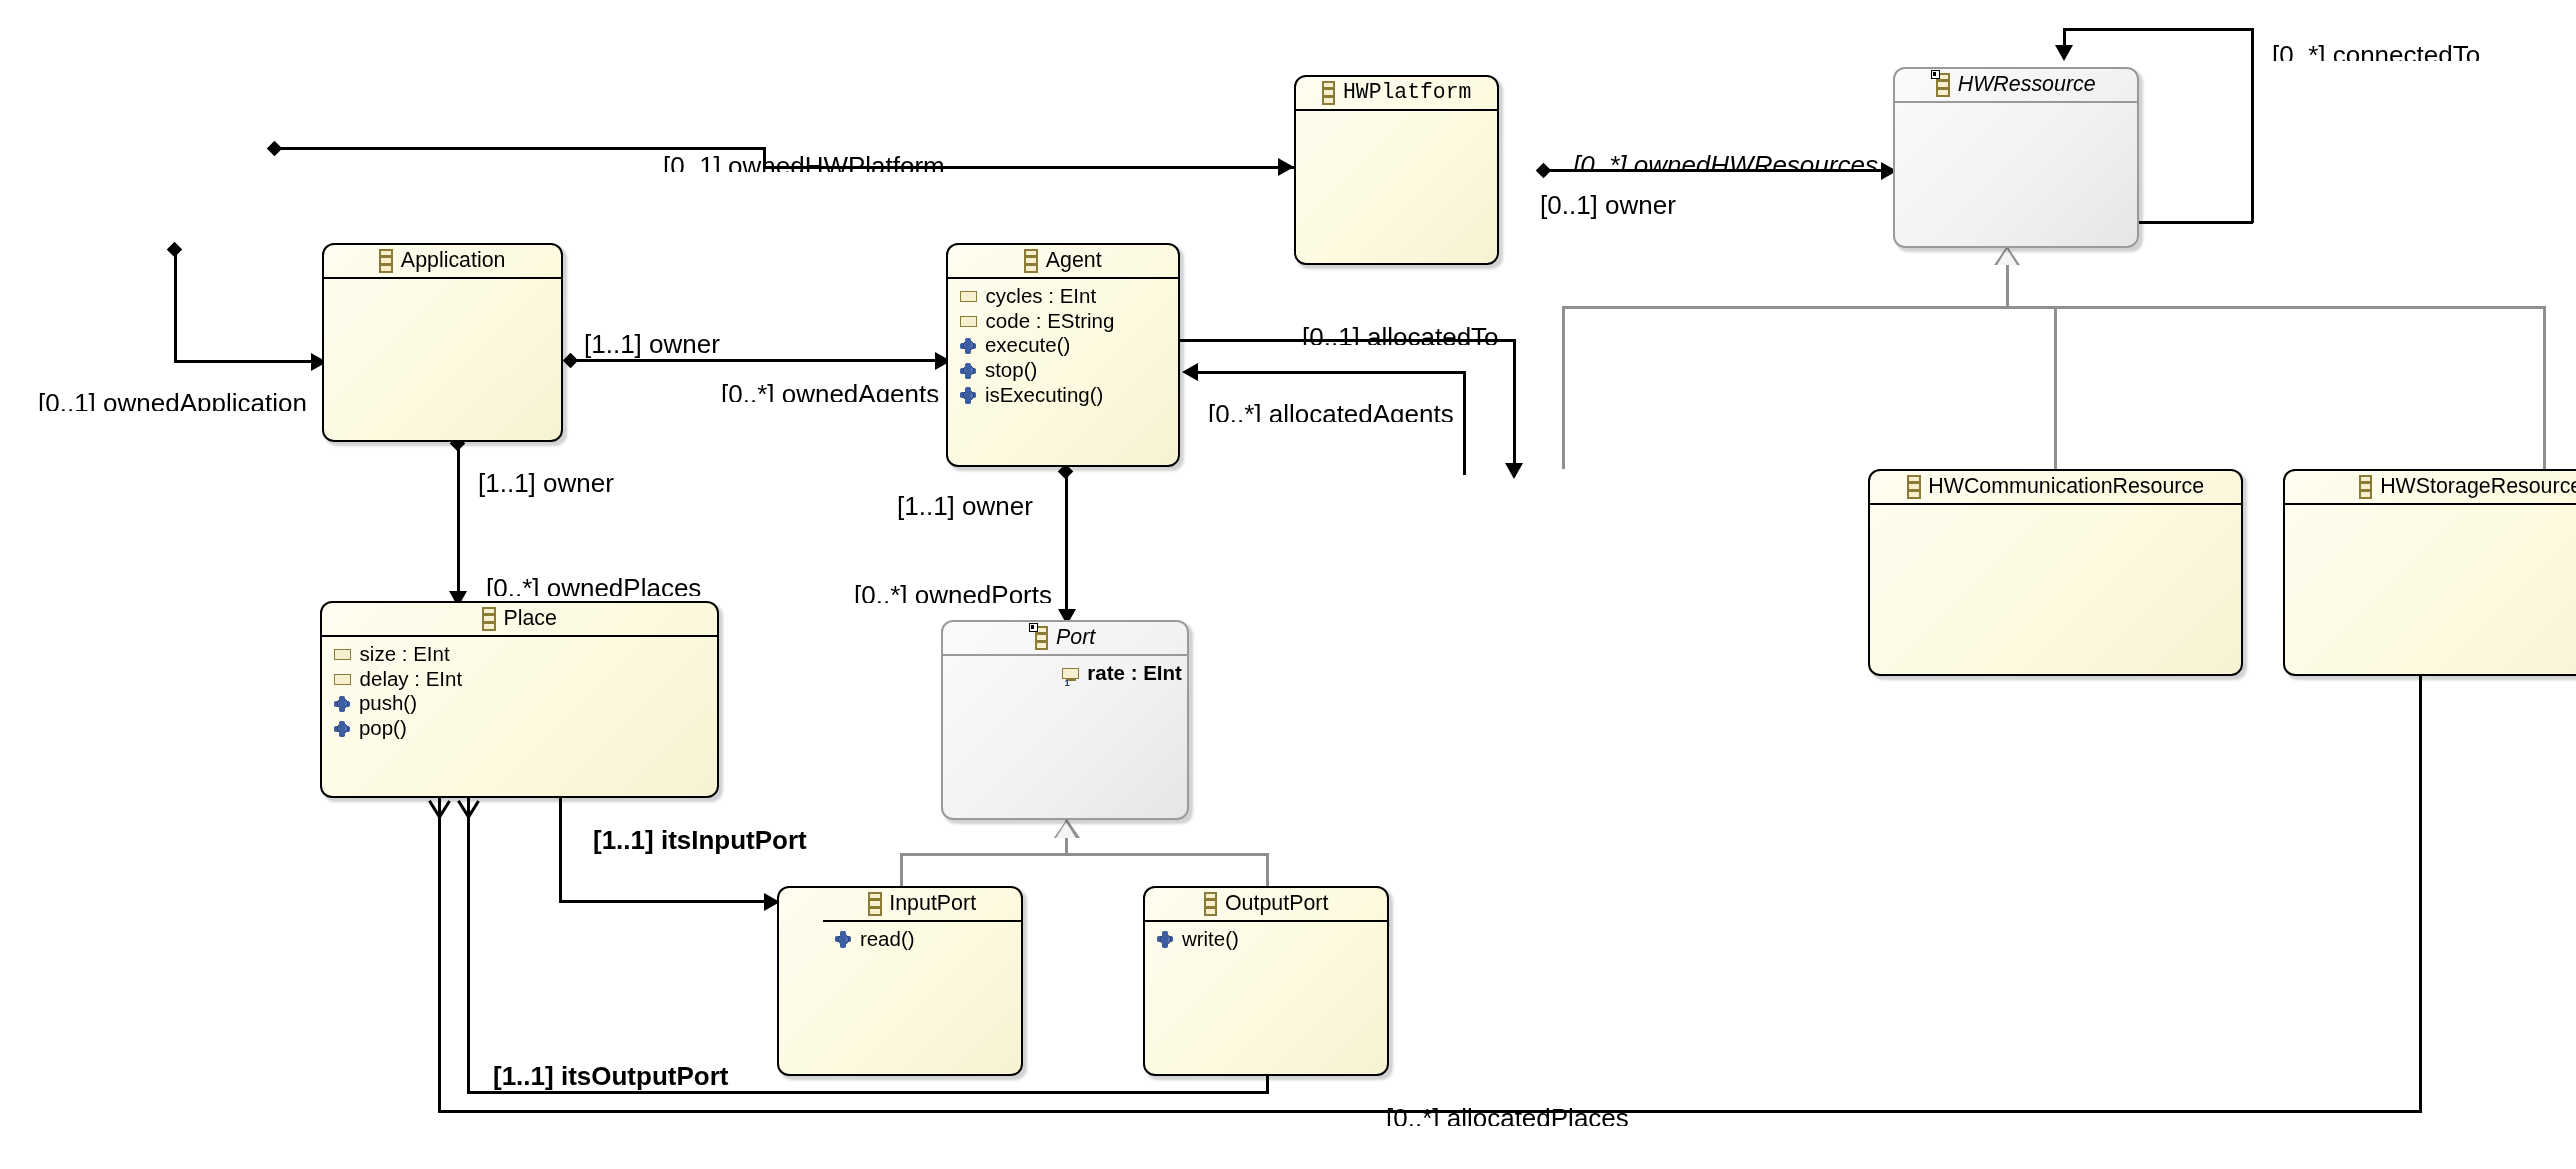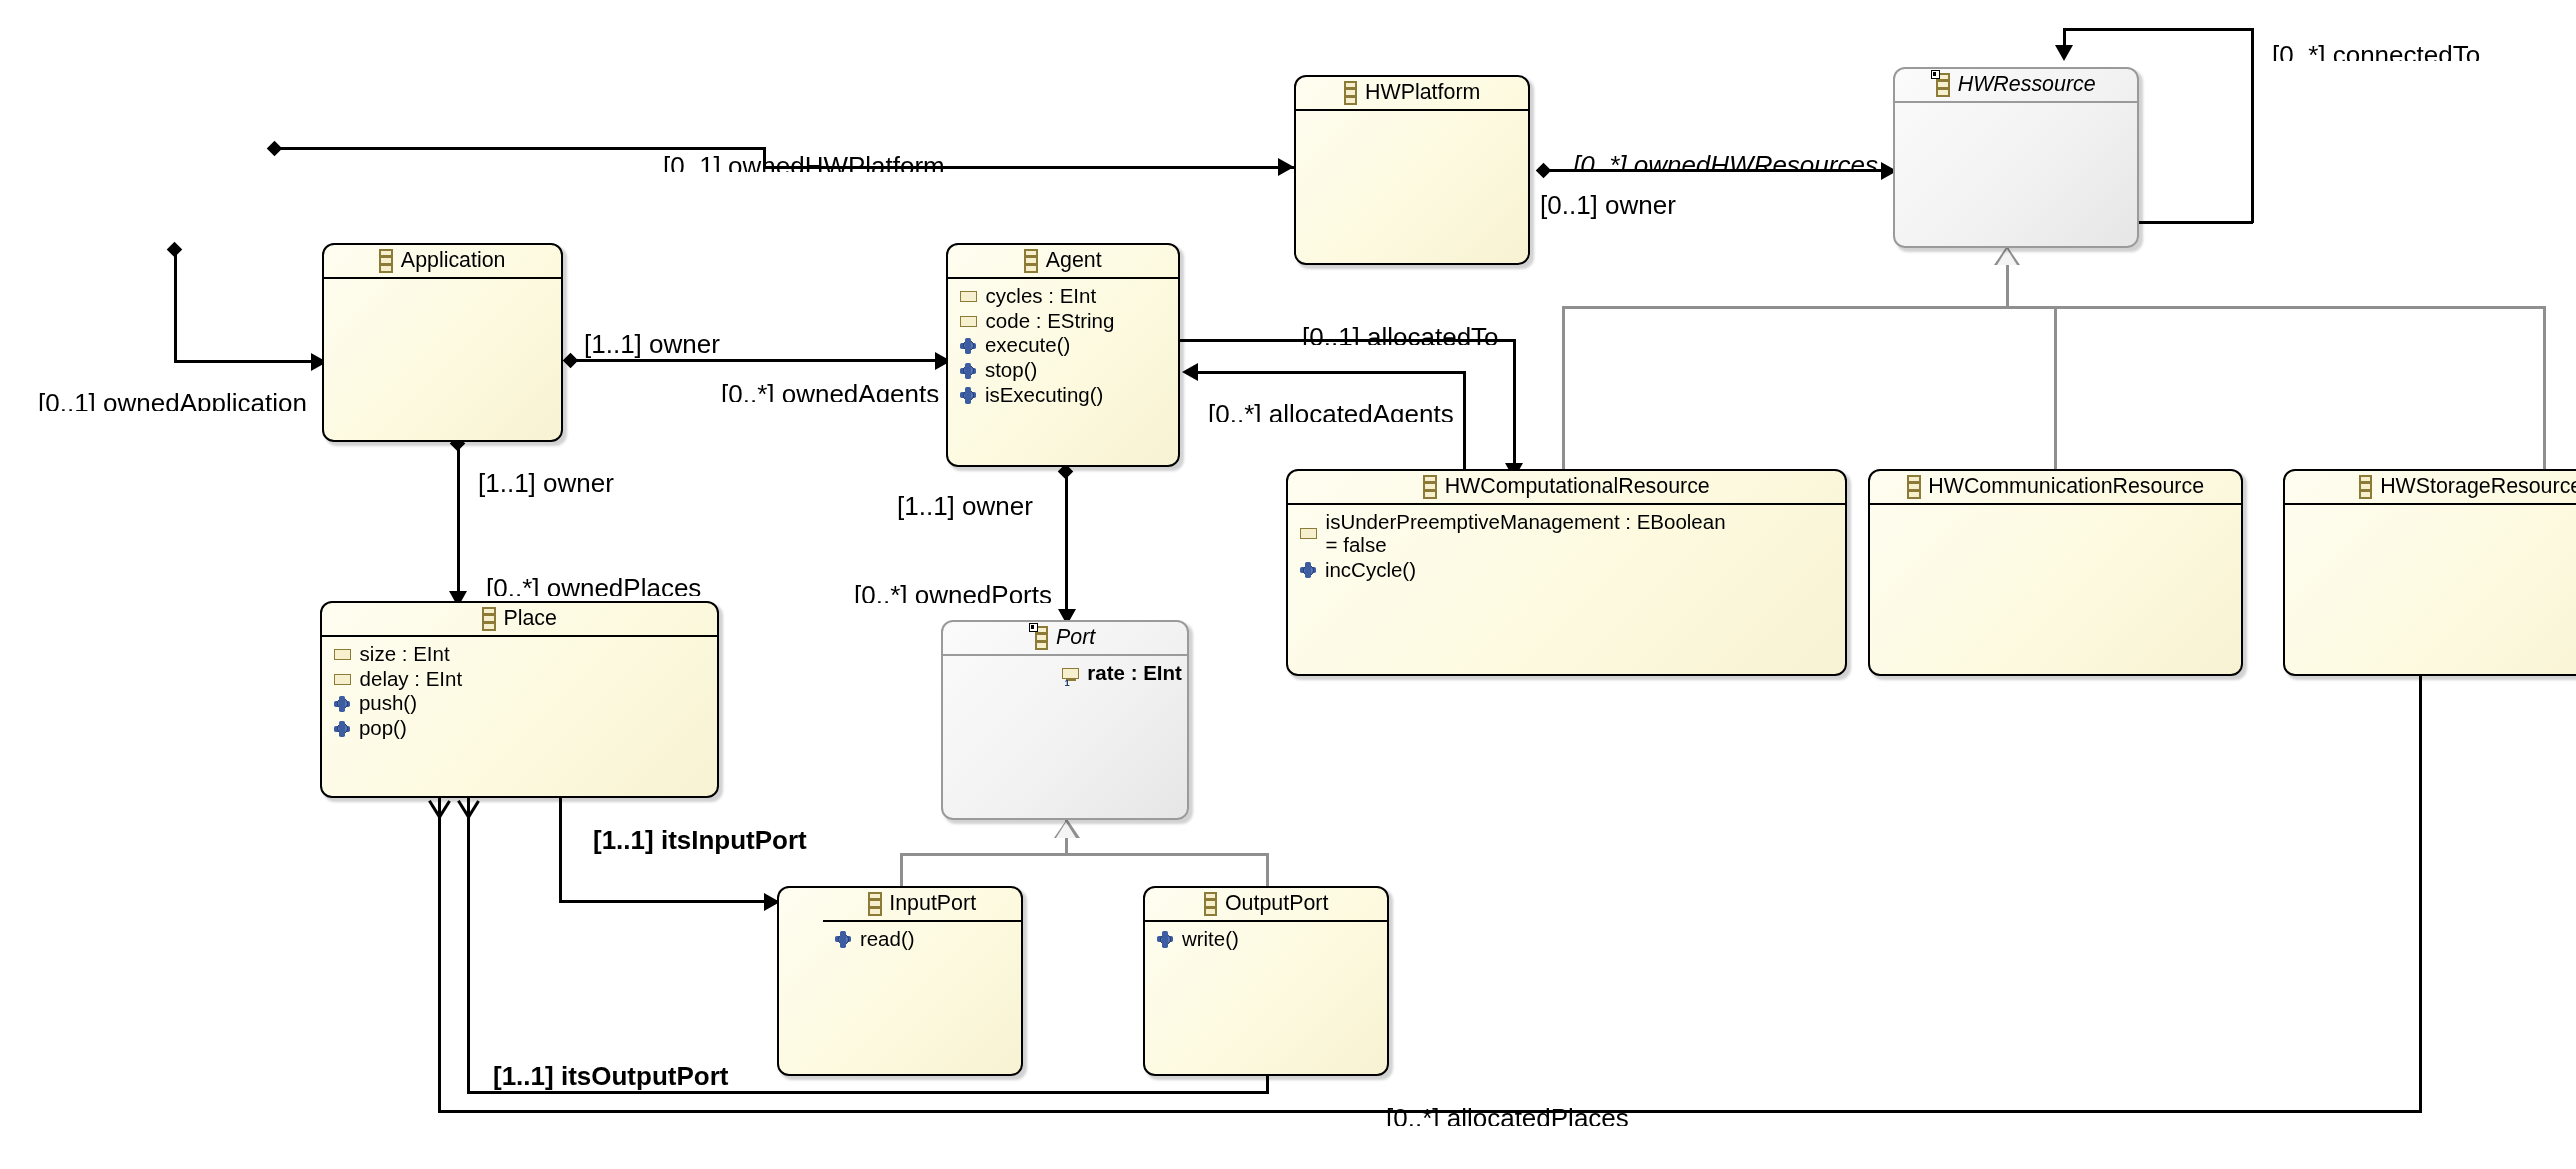--- a/index.html
+++ b/index.html
@@ -206,58 +206,38 @@
       <div class="feat">
         <span class="ico-op">
             <span></span>
             <i></i>
           </span>
         <span class="ftxt">isExecuting()</span>
       </div>
     </div>
   </div>
 
-  <div class="uml-class" style="left:1294px;top:75px;width:236px;height:190px;">
+  <div class="uml-class" style="left:1294px;top:75px;width:205px;height:190px;font-family:Liberation Mono, monospace;">
     <div class="cls-header">
       <span class="ico-class"></span>
       <span class="cls-title">HWPlatform</span>
     </div>
     <div class="cls-body"></div>
   </div>
 
   <div class="uml-class abstract" style="left:1893px;top:67px;width:246px;height:181px;">
     <div class="cls-header">
       <span class="ico-class">
         <span class="ico-abs"></span>
       </span>
       <span class="cls-title">HWRessource</span>
     </div>
     <div class="cls-body"></div>
   </div>
 
-  <div class="uml-class" style="left:1286px;top:469px;width:561px;height:207px;">
-    <div class="cls-header">
-      <span class="ico-class"></span>
-      <span class="cls-title">HWComputationalResource</span>
-    </div>
-    <div class="cls-body">
-      <div class="feat" style="align-items:center;">
-        <span class="ico-attr" style="margin-top:0;"></span>
-        <span class="ftxt">isUnderPreemptiveManagement : EBoolean
-= false</span>
-      </div>
-      <div class="feat">
-        <span class="ico-op">
-            <span></span>
-            <i></i>
-          </span>
-        <span class="ftxt">incCycle()</span>
-      </div>
-    </div>
-  </div>
 
   <div class="uml-class" style="left:1868px;top:469px;width:375px;height:207px;">
     <div class="cls-header">
       <span class="ico-class"></span>
       <span class="cls-title">HWCommunicationResource</span>
     </div>
     <div class="cls-body"></div>
   </div>
 
   <div class="uml-class" style="left:2283px;top:469px;width:375px;height:207px;">

